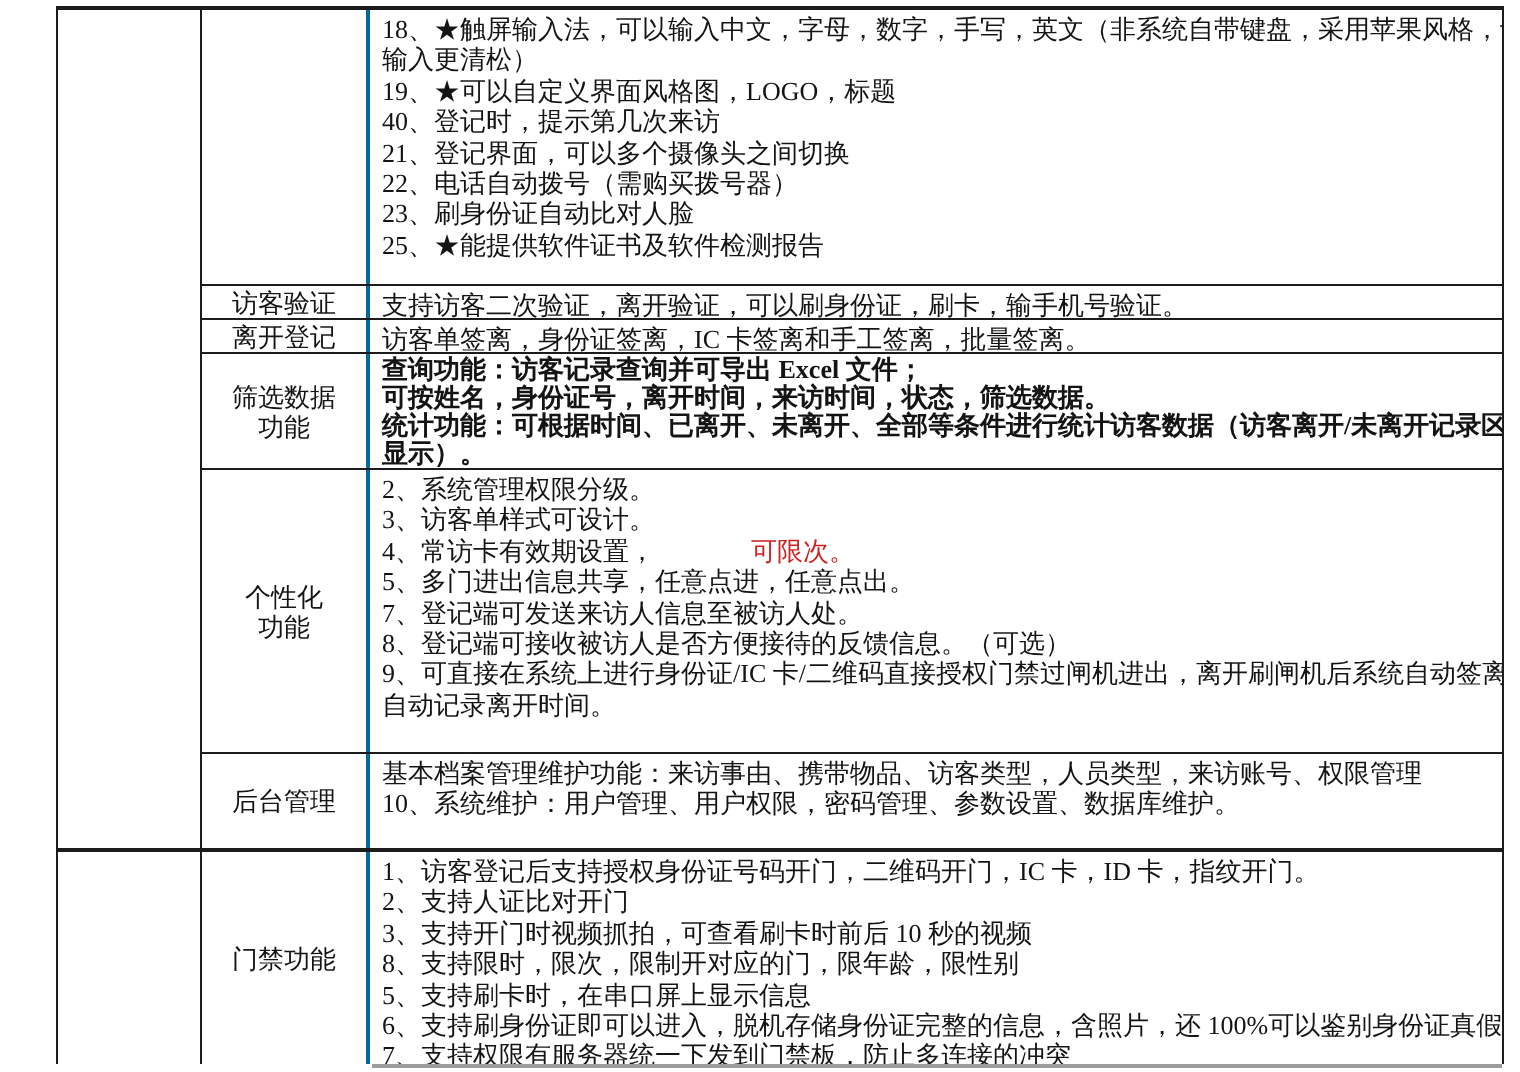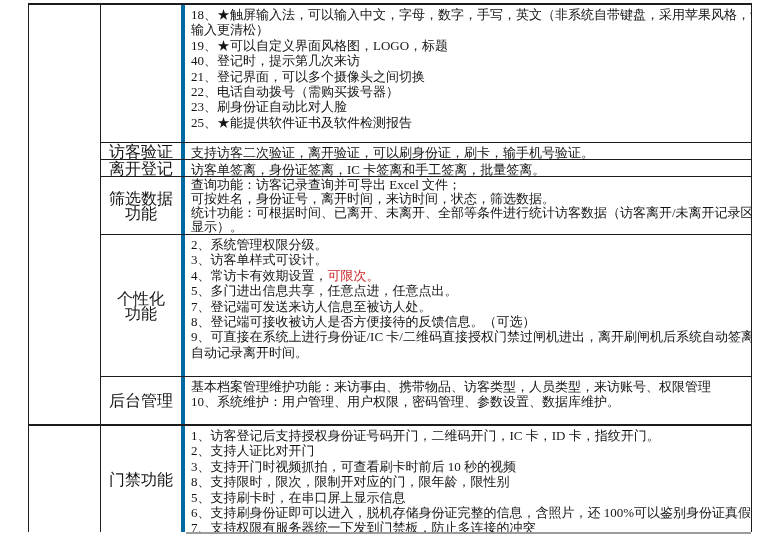--- a/index.html
+++ b/index.html
@@ -27,33 +27,33 @@
   }
   .rows{flex:1;display:flex;flex-direction:column;min-width:0;}
   .row{
     display:flex;box-sizing:border-box;
     border-top:1px solid #1c1c1c;min-height:0;
   }
   .row:first-child{border-top:none;}
   .row.thick-top{border-top-width:2px;}
   .label-cell{
     flex:none;width:84px;box-sizing:border-box;
-    border-right:4px solid #0369a1;
+    border-right:2px solid #0369a1;
     display:flex;flex-direction:column;justify-content:center;align-items:center;
-    font-size:16px;line-height:15px;text-align:right;
+    font-size:13px;line-height:15px;text-align:right;
     overflow:hidden;
   }
   .content-cell{
     flex:1;min-width:0;overflow:hidden;
     padding:2px 3px 0 6px;
     font-size:13px;line-height:15.4px;
   }
-  .row.small-lh .content-cell{line-height:14.1px;padding-top:1px;}
+  .row.small-lh .content-cell{line-height:14.1px;padding-top:1px;font-weight:bold;}
   .text-line{white-space:nowrap;}
-  .red{color:var(--highlight-red,#cc2222);}
+  .red{color:var(--highlight-red,#cc2222);margin-left:48px;}
   .bottom-cut-line{
     position:absolute;left:157px;right:0;bottom:-2px;height:2px;background:#9c9c9c;
   }
 </style>
 </head>
 <body>
 
 <div class="page">
   <div class="spec-table">
     <div class="blank-col">

